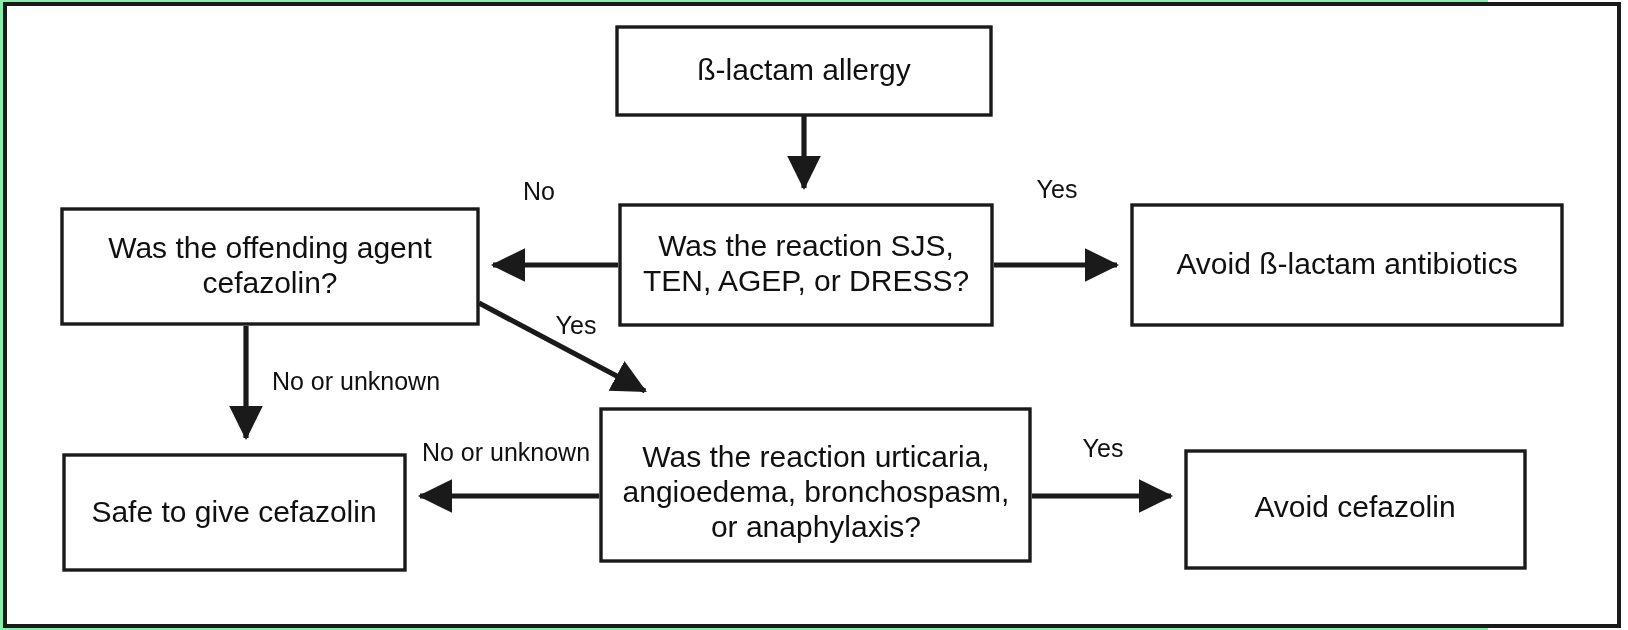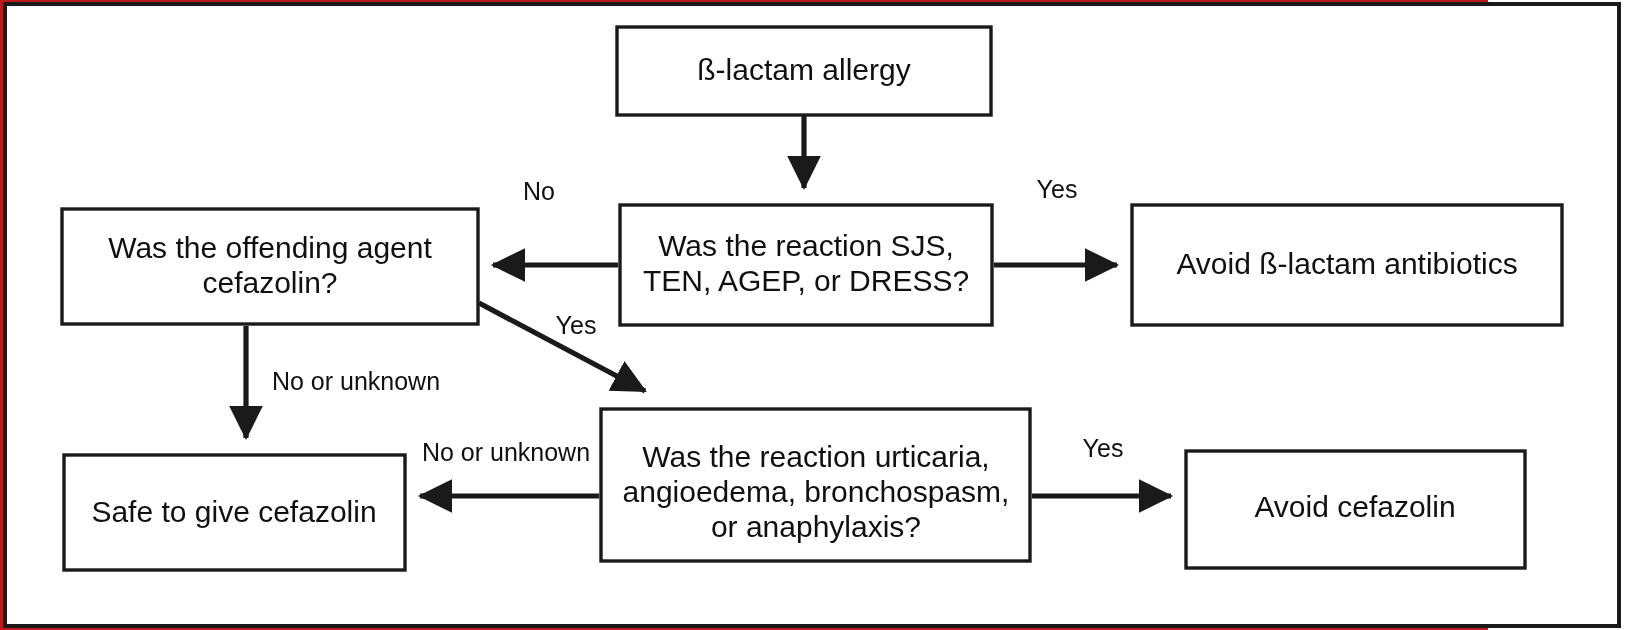--- a/index.html
+++ b/index.html
@@ -10,21 +10,21 @@
   body {
     width: 1628px;
     height: 630px;
     font-family: "Liberation Sans", sans-serif;
     overflow: hidden;
   }
   #figure-root {
     position: relative;
     width: 1488px;
     height: 630px;
-    background: #b91c1c;
+    background: #86efac;
   }
   svg.flow {
     position: absolute;
     left: 0;
     top: 0;
     width: 1628px;
     height: 630px;
     display: block;
   }
   .frame-rect {

